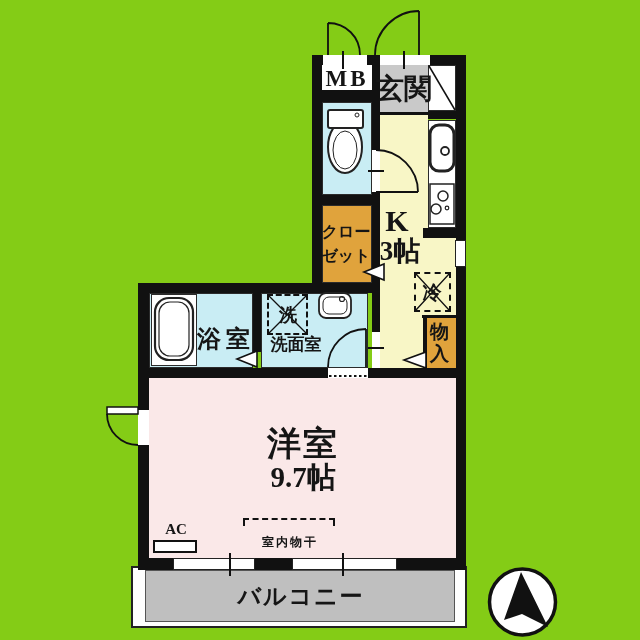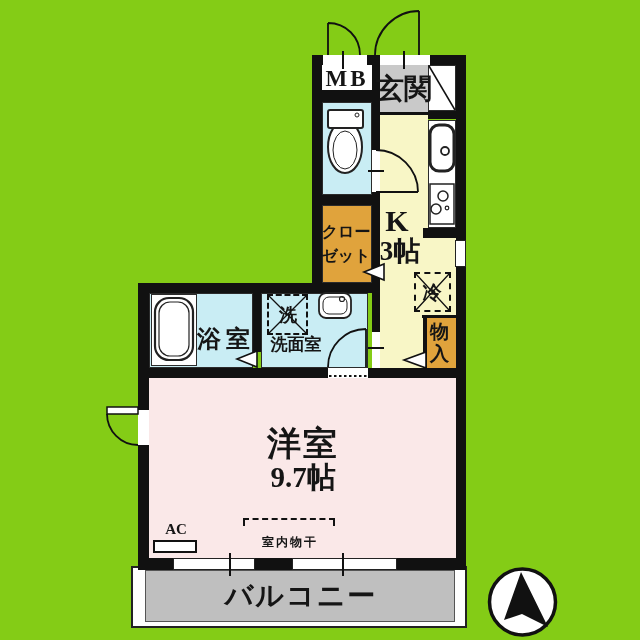--- a/index.html
+++ b/index.html
@@ -155,15 +155,15 @@
   <div class="lbl" style="left:346px;top:256px;font-size:16px;">ゼット</div>
   <div class="lbl" style="left:432px;top:292px;font-size:19px;">冷</div>
   <div class="lbl stack" style="left:441px;top:343px;font-size:19px;">物入</div>
   <div class="lbl" style="left:226px;top:339px;font-size:24px;letter-spacing:5px;">浴室</div>
   <div class="lbl" style="left:288px;top:315px;font-size:18px;">洗</div>
   <div class="lbl" style="left:296px;top:344px;font-size:17px;">洗面室</div>
   <div class="lbl" style="left:303px;top:444px;font-size:34px;letter-spacing:2px;">洋室</div>
   <div class="lbl" style="left:303px;top:477px;font-size:29px;">9.7帖</div>
   <div class="lbl" style="left:176px;top:529px;font-size:15px;">AC</div>
   <div class="lbl" style="left:290px;top:542px;font-size:12px;letter-spacing:2px;">室内物干</div>
-  <div class="lbl" style="left:301px;top:596px;font-size:28px;letter-spacing:2px;">バルコニー</div>
+  <div class="lbl" style="left:301px;top:596px;font-size:23px;letter-spacing:2px;">バルコニー</div>
 
 </div>
 
 </body></html>

